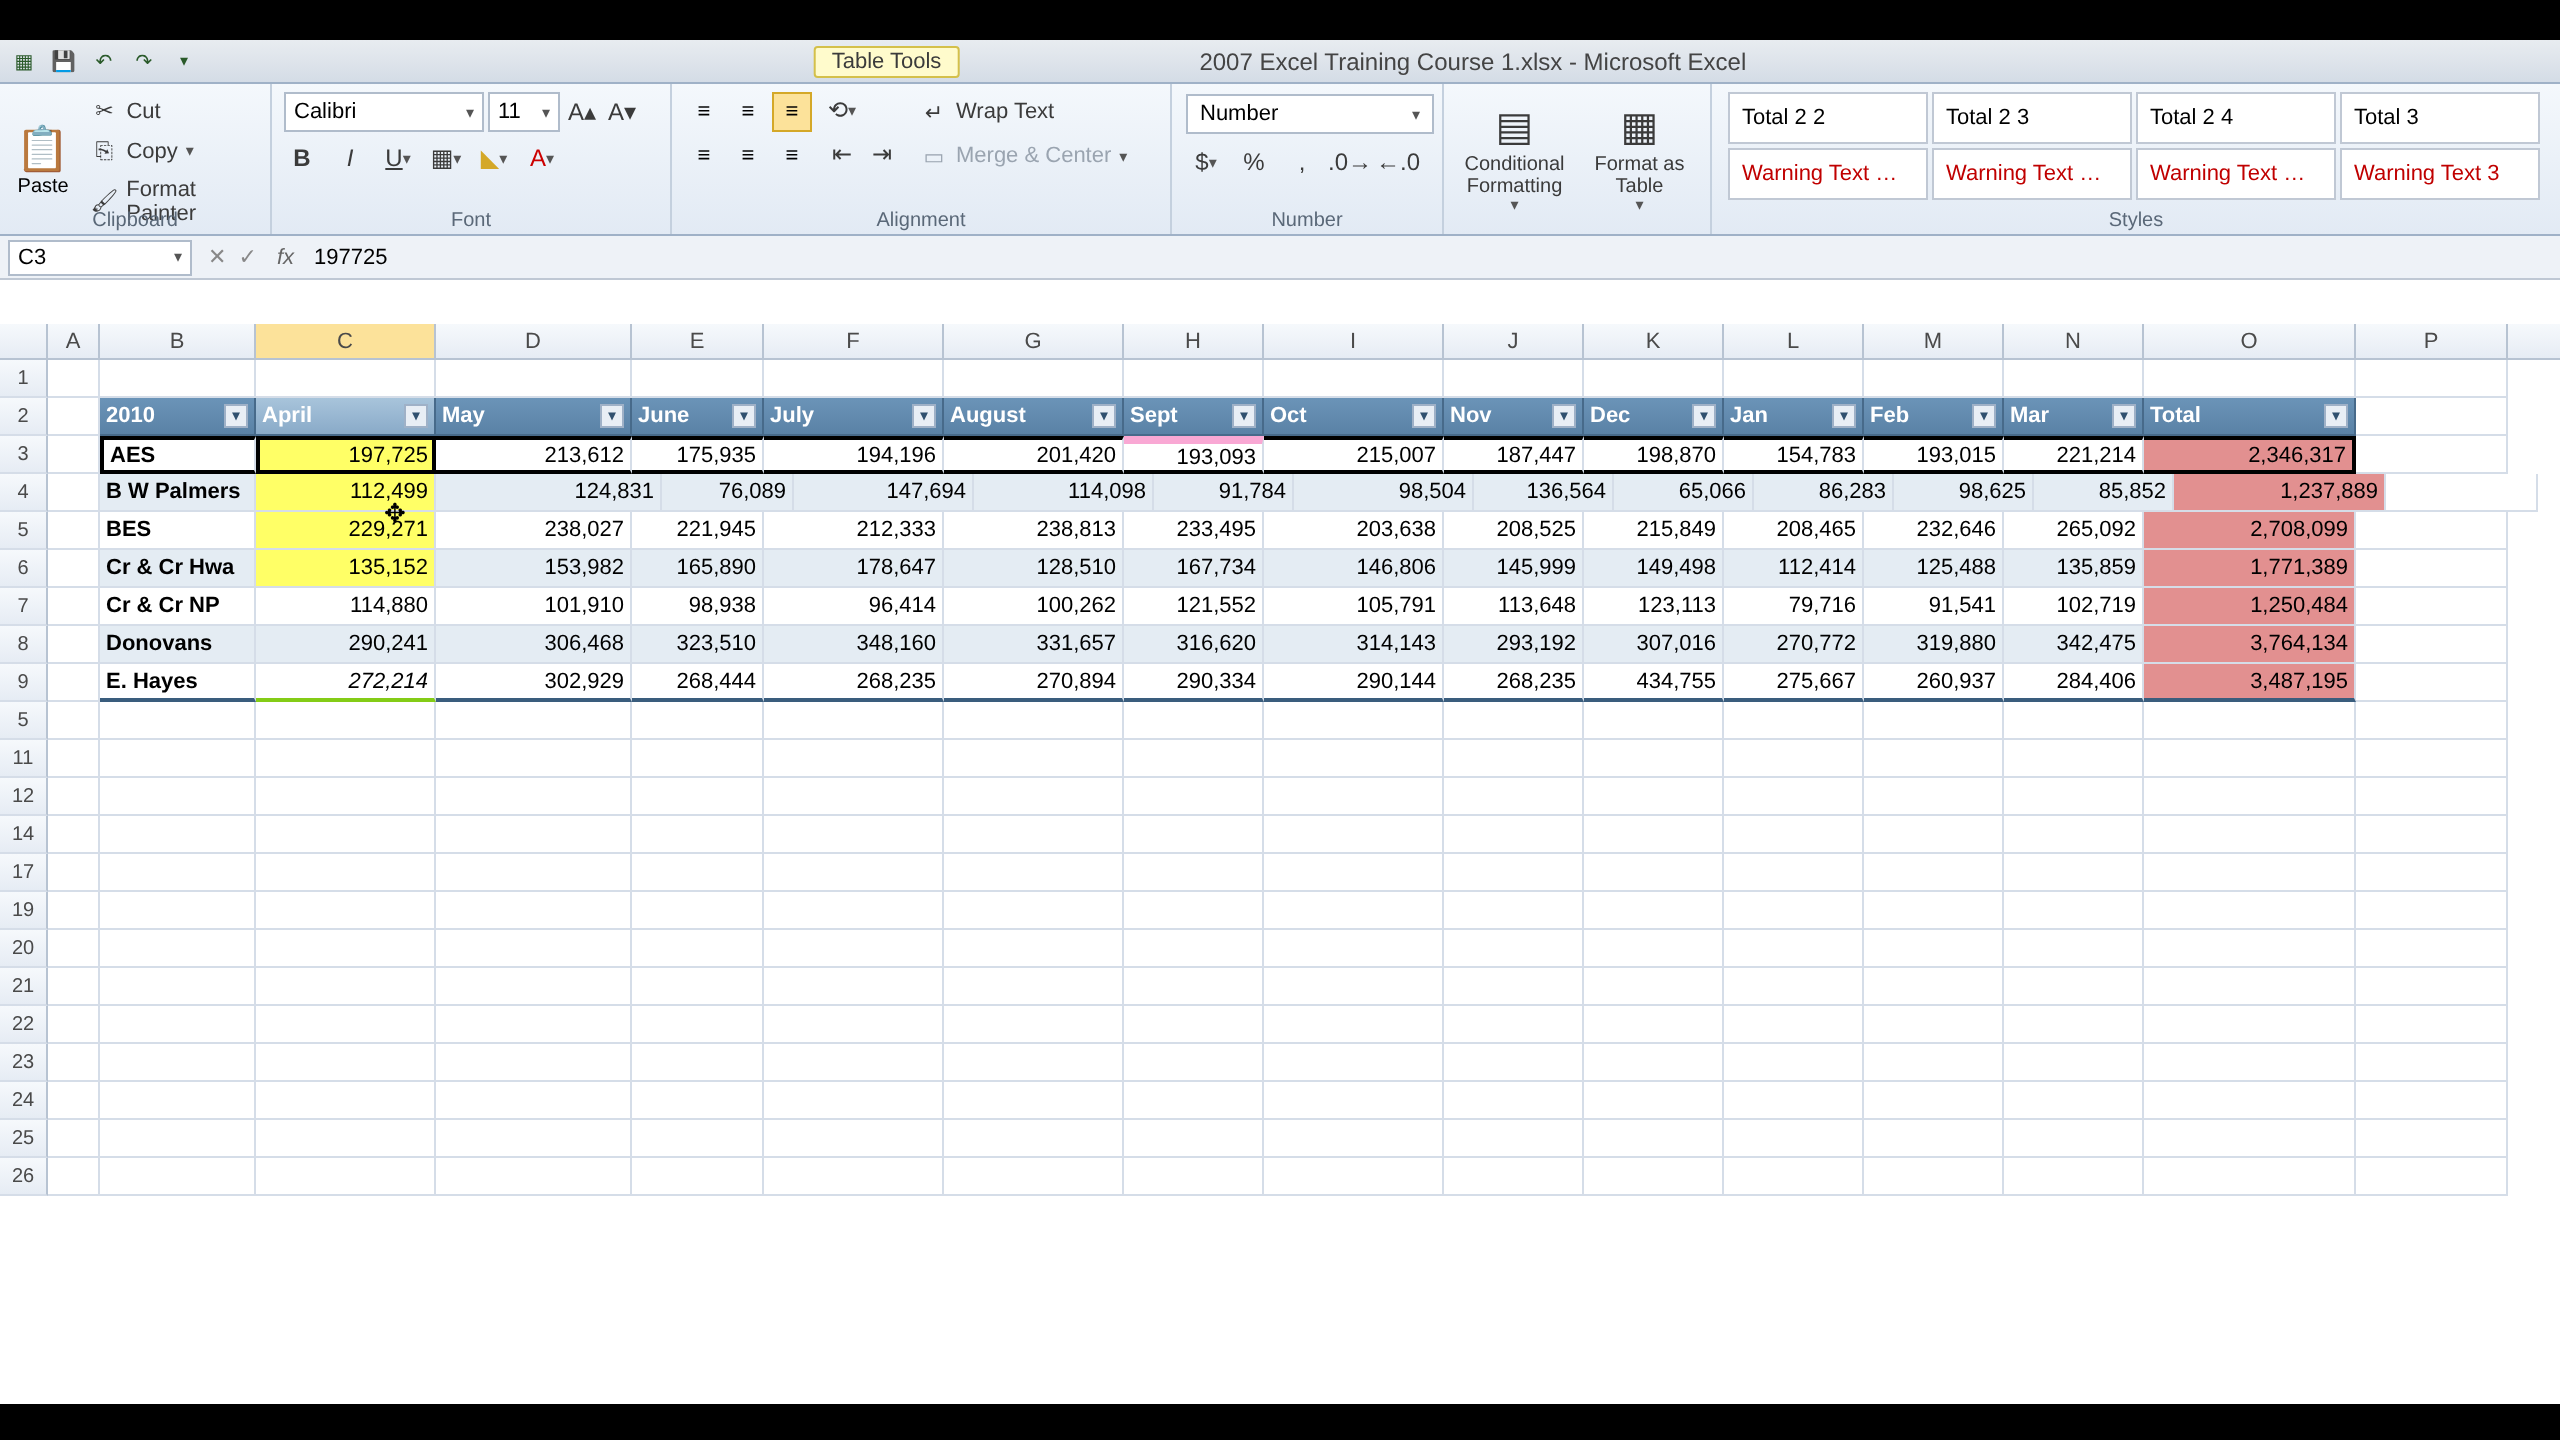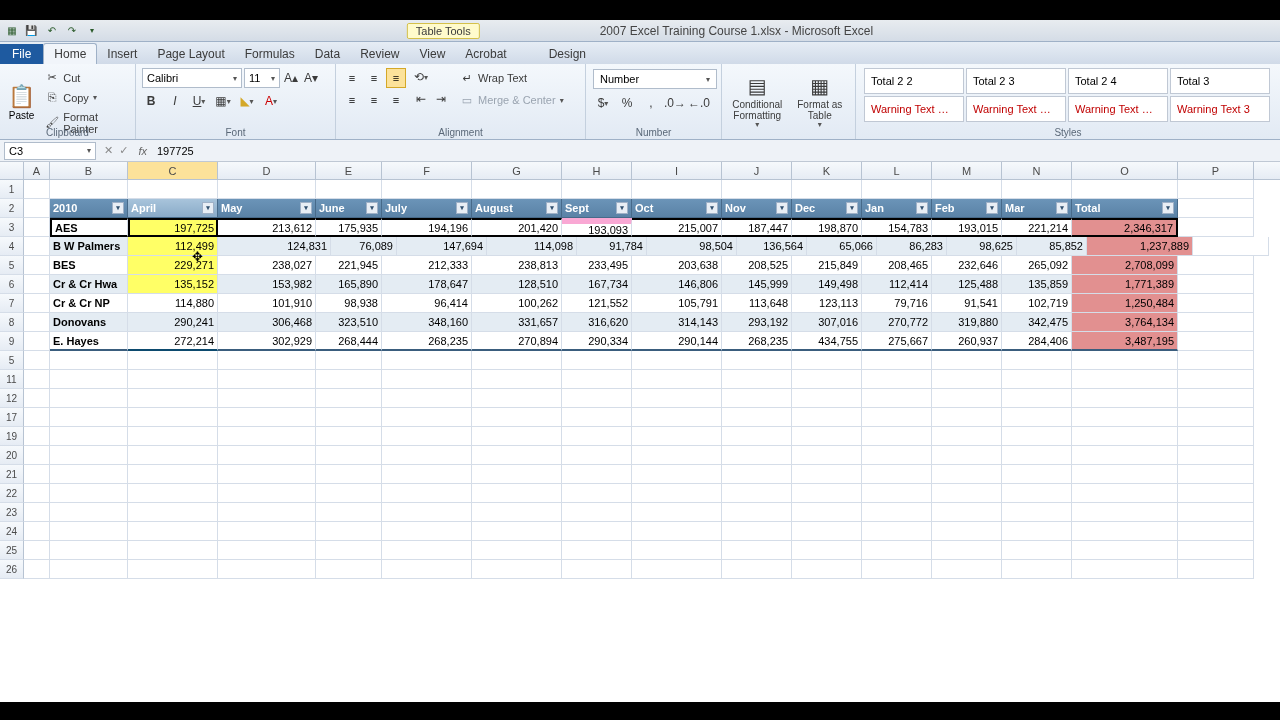--- a/index.html
+++ b/index.html
@@ -78,32 +78,20 @@
       <span class="qat-icon">↶</span>
       <span class="qat-icon">↷</span>
       <span class="qat-icon" style="font-size:8px;">▾</span>
     </div>
     <div class="title-center">
       <span class="tabletools">Table Tools</span>
       <span class="doc-title">2007 Excel Training Course 1.xlsx - Microsoft Excel</span>
     </div>
   </div>
 
-  <div class="ribbon-tabs">
-    <div class="rtab file">File</div>
-    <div class="rtab active">Home</div>
-    <div class="rtab">Insert</div>
-    <div class="rtab">Page Layout</div>
-    <div class="rtab">Formulas</div>
-    <div class="rtab">Data</div>
-    <div class="rtab">Review</div>
-    <div class="rtab">View</div>
-    <div class="rtab">Acrobat</div>
-    <div class="rtab design" style="margin-left:22px;">Design</div>
-  </div>
 
   <div class="ribbon">
 
     <div class="group" style="width:136px;">
       <div class="group-body">
         <div class="clip-left">
           <span class="clip-icon">📋</span>
           <span style="font-size:10px;">Paste</span>
         </div>
         <div class="clip-right">
@@ -352,21 +340,21 @@
       </div>
       <div class="row">
         <div class="rh">3</div>
         <div class="cell" style="width:26px"></div>
         <div class="cell tname" style="border-top:2px solid #000;border-bottom:2px solid #000;border-left:2px solid #000;width:78px">AES</div>
         <div class="cell tdata colC-highlight sel-active" style="border-top:2px solid #000;border-bottom:2px solid #000;width:90px">197,725</div>
         <div class="cell tdata" style="border-top:2px solid #000;border-bottom:2px solid #000;width:98px">213,612</div>
         <div class="cell tdata" style="border-top:2px solid #000;border-bottom:2px solid #000;width:66px">175,935</div>
         <div class="cell tdata" style="border-top:2px solid #000;border-bottom:2px solid #000;width:90px">194,196</div>
         <div class="cell tdata" style="border-top:2px solid #000;border-bottom:2px solid #000;width:90px">201,420</div>
-        <div class="cell tdata" style="border-top:6px solid #f9a8d4;border-bottom:2px solid #000;width:70px">193,093</div>
+        <div class="cell tdata" style="border-top:4px solid #f9a8d4;border-bottom:2px solid #000;width:70px">193,093</div>
         <div class="cell tdata" style="border-top:2px solid #000;border-bottom:2px solid #000;width:90px">215,007</div>
         <div class="cell tdata" style="border-top:2px solid #000;border-bottom:2px solid #000;width:70px">187,447</div>
         <div class="cell tdata" style="border-top:2px solid #000;border-bottom:2px solid #000;width:70px">198,870</div>
         <div class="cell tdata" style="border-top:2px solid #000;border-bottom:2px solid #000;width:70px">154,783</div>
         <div class="cell tdata" style="border-top:2px solid #000;border-bottom:2px solid #000;width:70px">193,015</div>
         <div class="cell tdata" style="border-top:2px solid #000;border-bottom:2px solid #000;width:70px">221,214</div>
         <div class="cell total-cell" style="border-top:2px solid #000;border-bottom:2px solid #000;border-right:2px solid #000;width:106px">2,346,317</div>
         <div class="cell" style="width:76px"></div>
       </div>
       <div class="row">
@@ -461,21 +449,21 @@
         <div class="cell tdata band" style="width:70px">270,772</div>
         <div class="cell tdata band" style="width:70px">319,880</div>
         <div class="cell tdata band" style="width:70px">342,475</div>
         <div class="cell total-cell" style="width:106px">3,764,134</div>
         <div class="cell" style="width:76px"></div>
       </div>
       <div class="row">
         <div class="rh">9</div>
         <div class="cell" style="width:26px"></div>
         <div class="cell tname" style="width:78px;border-bottom:2px solid #3a5d7d;">E. Hayes</div>
-        <div class="cell tdata" style="width:90px;border-bottom:2px solid #0c4a6e;">272,214</div>
+        <div class="cell tdata" style="width:90px;border-bottom:2px solid #84cc16;font-style:italic;">272,214</div>
         <div class="cell tdata" style="width:98px;border-bottom:2px solid #3a5d7d;">302,929</div>
         <div class="cell tdata" style="width:66px;border-bottom:2px solid #3a5d7d;">268,444</div>
         <div class="cell tdata" style="width:90px;border-bottom:2px solid #3a5d7d;">268,235</div>
         <div class="cell tdata" style="width:90px;border-bottom:2px solid #3a5d7d;">270,894</div>
         <div class="cell tdata" style="width:70px;border-bottom:2px solid #3a5d7d;">290,334</div>
         <div class="cell tdata" style="width:90px;border-bottom:2px solid #3a5d7d;">290,144</div>
         <div class="cell tdata" style="width:70px;border-bottom:2px solid #3a5d7d;">268,235</div>
         <div class="cell tdata" style="width:70px;border-bottom:2px solid #3a5d7d;">434,755</div>
         <div class="cell tdata" style="width:70px;border-bottom:2px solid #3a5d7d;">275,667</div>
         <div class="cell tdata" style="width:70px;border-bottom:2px solid #3a5d7d;">260,937</div>
@@ -534,20 +522,39 @@
         <div class="cell" style="width:90px"></div>
         <div class="cell" style="width:70px"></div>
         <div class="cell" style="width:70px"></div>
         <div class="cell" style="width:70px"></div>
         <div class="cell" style="width:70px"></div>
         <div class="cell" style="width:70px"></div>
         <div class="cell" style="width:106px"></div>
         <div class="cell" style="width:76px"></div>
       </div>
       <div class="row">
+        <div class="rh">14</div>
+        <div class="cell" style="width:26px"></div>
+        <div class="cell" style="width:78px"></div>
+        <div class="cell" style="width:90px"></div>
+        <div class="cell" style="width:98px"></div>
+        <div class="cell" style="width:66px"></div>
+        <div class="cell" style="width:90px"></div>
+        <div class="cell" style="width:90px"></div>
+        <div class="cell" style="width:70px"></div>
+        <div class="cell" style="width:90px"></div>
+        <div class="cell" style="width:70px"></div>
+        <div class="cell" style="width:70px"></div>
+        <div class="cell" style="width:70px"></div>
+        <div class="cell" style="width:70px"></div>
+        <div class="cell" style="width:70px"></div>
+        <div class="cell" style="width:106px"></div>
+        <div class="cell" style="width:76px"></div>
+      </div>
+      <div class="row">
         <div class="rh">17</div>
         <div class="cell" style="width:26px"></div>
         <div class="cell" style="width:78px"></div>
         <div class="cell" style="width:90px"></div>
         <div class="cell" style="width:98px"></div>
         <div class="cell" style="width:66px"></div>
         <div class="cell" style="width:90px"></div>
         <div class="cell" style="width:90px"></div>
         <div class="cell" style="width:70px"></div>
         <div class="cell" style="width:90px"></div>

